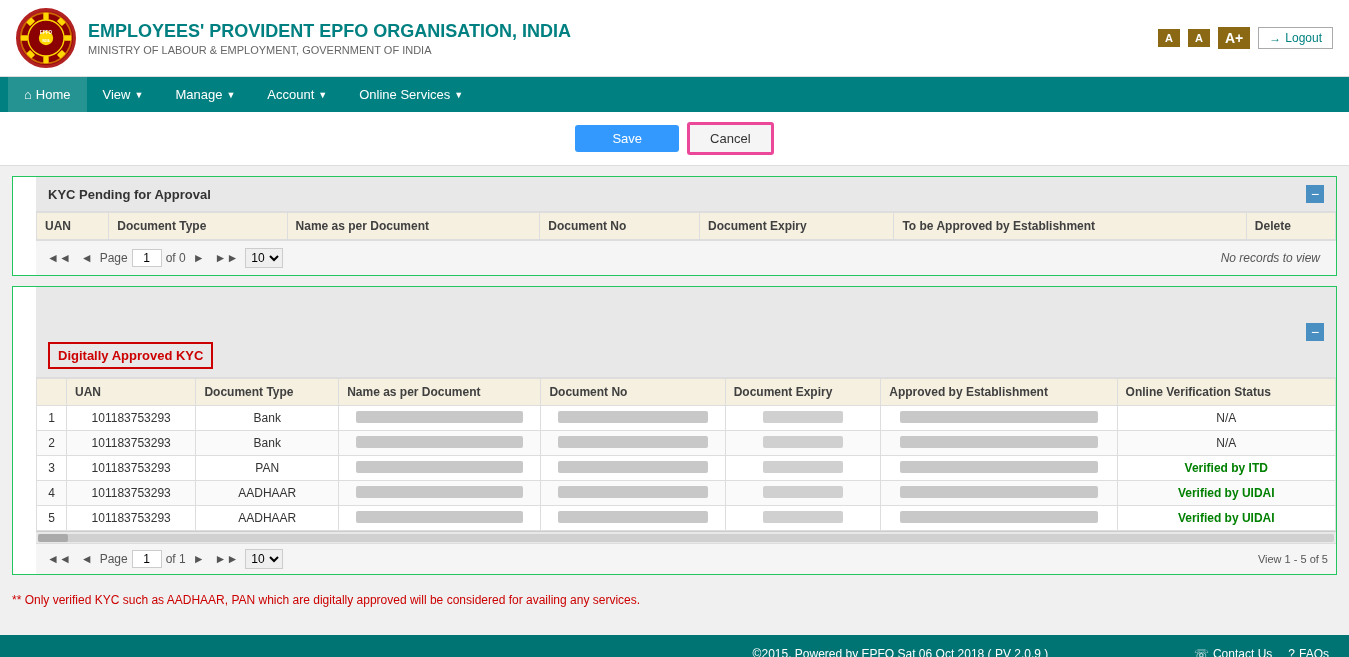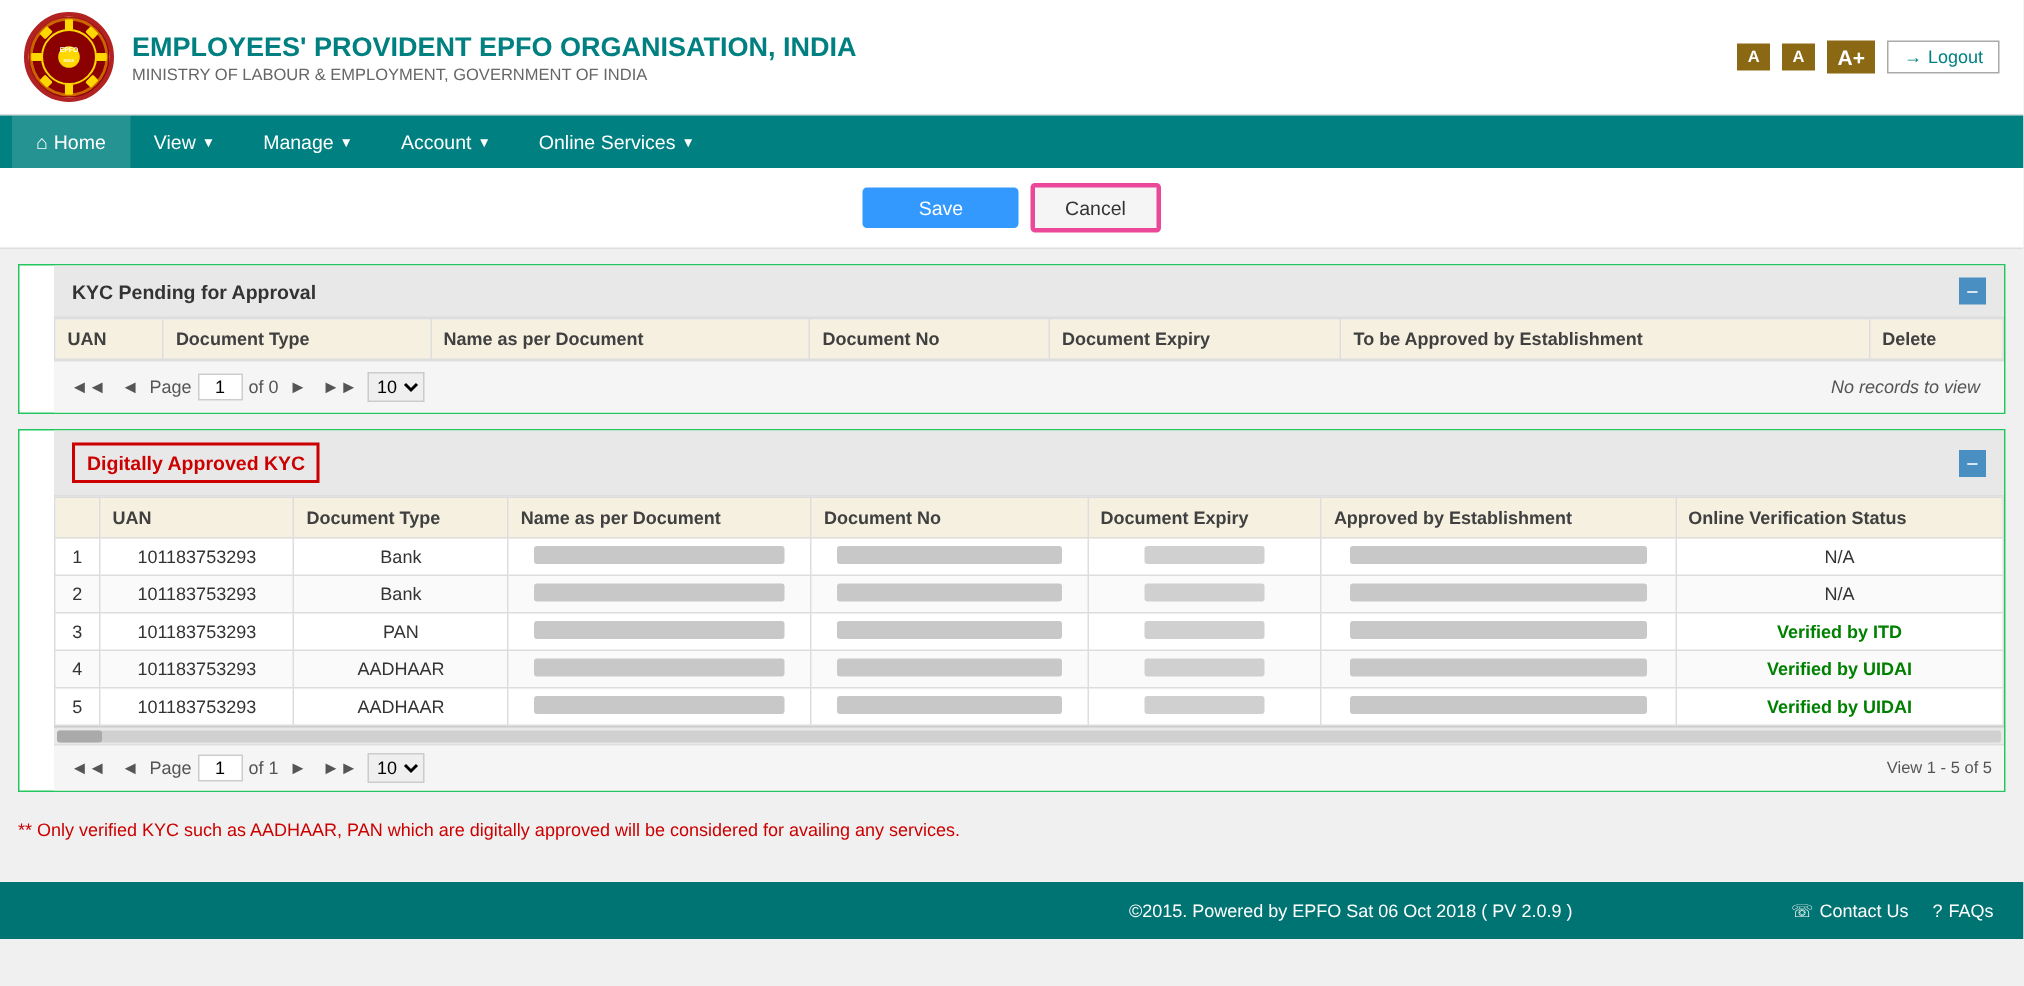--- a/index.html
+++ b/index.html
@@ -24,21 +24,21 @@
 
     
     .top-bar { background: #fff; padding: 10px; display: flex; justify-content: center; align-items: center; gap: 8px; border-bottom: 1px solid #ddd; }
     .btn-save { background: #3399ff; color: white; border: none; padding: 6px 37px; cursor: pointer; font-size: 13px; border-radius: 3px; }
     .btn-cancel { background: #f5f5f5; color: #333; border: 3px solid #ec4899; padding: 6px 20px; cursor: pointer; font-size: 13px; border-radius: 3px; }
 
     
     .section { margin: 10px 12px; background: #fff; border: 1px solid #22c55e; padding-left: 23px; }
     .section-header { background: #e8e8e8; padding: 8px 12px; display: flex; justify-content: space-between; align-items: center; border-bottom: 1px solid #ddd; }
     .section-title { font-size: 13px; font-weight: bold; color: #333; }
-    .section-title.red-border { border: 2px solid #cc0000; padding: 4px 8px; color: #cc0000; }
+    .section-title.red-border { border: 2px solid #cc0000; padding: 4px 8px; color: #cc0000; margin-top: 47px; }
     .collapse-btn { background: #4a8fc1; color: white; border: none; width: 18px; height: 18px; cursor: pointer; font-size: 14px; display: flex; align-items: center; justify-content: center; }
 
     
     table { width: 100%; border-collapse: collapse; font-size: 12px; }
     th { background: #f5f0e0; border: 1px solid #ddd; padding: 6px 8px; text-align: left; font-weight: bold; color: #404040; }
     td { border: 1px solid #ddd; padding: 5px 8px; text-align: center; color: #333; }
     tr:nth-child(even) td { background: #fafafa; }
     .blurred { background: #d0d0d0; color: #d0d0d0; display: inline-block; width: 100%; height: 12px; border-radius: 2px; }
     .blurred-wide { background: #c8c8c8; color: transparent; display: inline-block; min-width: 120px; width: 90%; height: 12px; border-radius: 2px; }
     .status-verified-itd { color: #008000; font-weight: bold; margin-top: 41px; }

